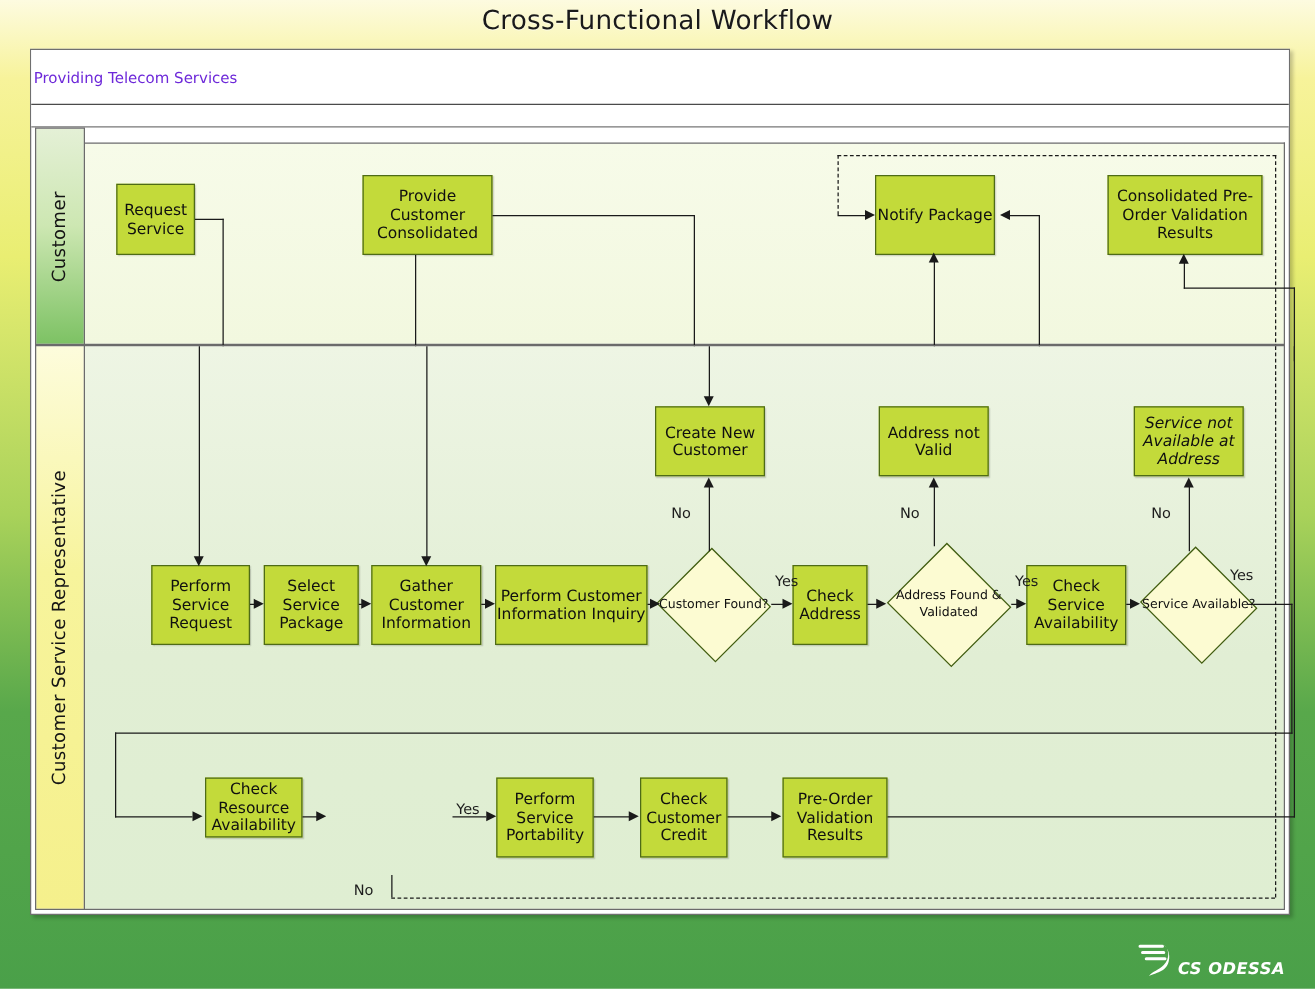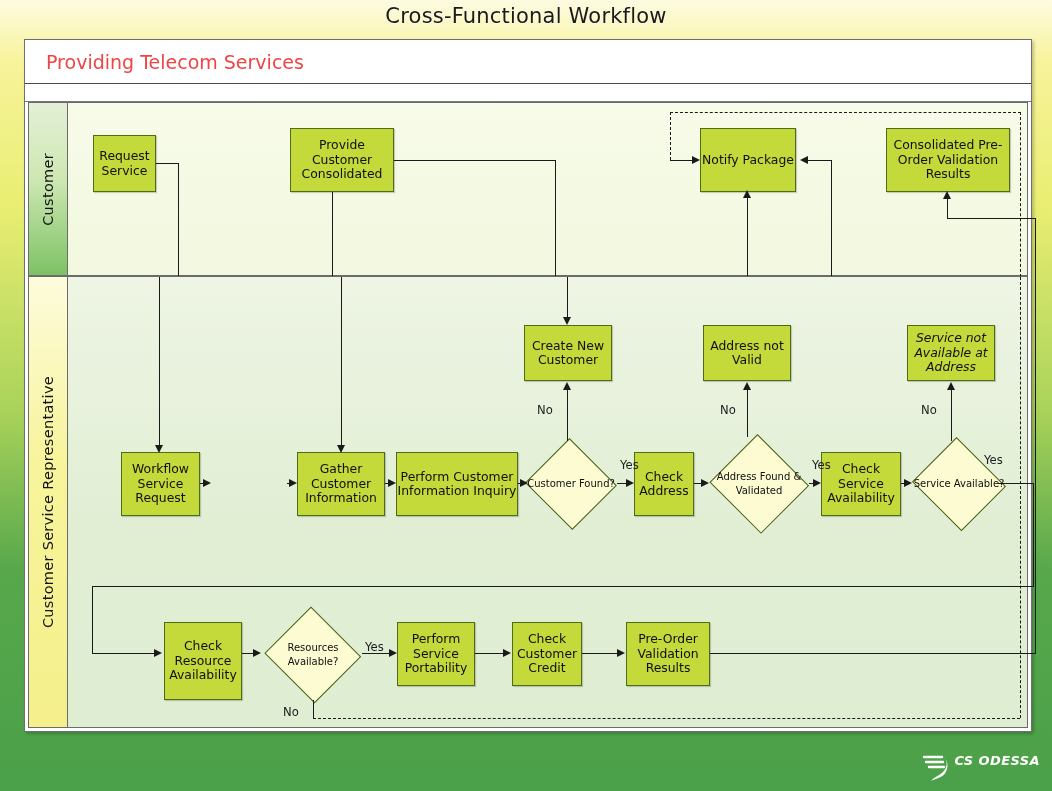--- a/index.html
+++ b/index.html
@@ -21,21 +21,21 @@
   .card{
     position:absolute;left:24px;top:39px;width:1006px;height:691px;
     background:#ffffff;border:1px solid #6f6f6f;
     box-shadow:2px 2px 3px rgba(0,0,0,.22);
   }
   .card-title{
     position:absolute;left:0;top:0;width:1006px;height:43px;
     border-bottom:1px solid #4a4a4a;background:#fff;
     display:flex;align-items:center;
   }
-  .card-title span{padding-left:21px;font-size:19px;color:#ef4444;}
+  .card-title span{padding-left:2px;font-size:12px;color:#6d28d9;}
   .card-sub{
     position:absolute;left:0;top:44px;width:1006px;height:17px;
     border-bottom:1px solid #777;background:#fff;
   }
 
   
   .lanes{position:absolute;left:3px;top:62px;width:1000px;height:626px;}
   .lane{position:absolute;left:0;display:flex;}
   .lane-hdr{
     width:40px;border:1px solid #6b6b6b;box-sizing:border-box;
@@ -45,21 +45,21 @@
     writing-mode:vertical-rl;transform:rotate(180deg);
     font-size:14.5px;color:#141414;white-space:nowrap;letter-spacing:.3px;
   }
   .lane-body{
     flex:1;border:1px solid #6b6b6b;border-left:none;box-sizing:border-box;
     position:relative;
   }
   
   .lane-cust{top:0;width:1000px;height:174px;}
   .lane-cust .lane-hdr{background:linear-gradient(to bottom,#e4f0d6 0%,#cde7b2 45%,#7dc264 100%);}
-  .lane-cust .lane-body{background:linear-gradient(to bottom,#f7fbe9 0%,#f2f8df 100%);}
+  .lane-cust .lane-body{background:linear-gradient(to bottom,#f7fbe9 0%,#f2f8df 100%);margin-top:12px;}
   
   .lane-csr{top:174px;width:1000px;height:452px;}
   .lane-csr .lane-hdr{background:linear-gradient(to bottom,#fdfcdc 0%,#f7f49c 40%,#f5f08c 100%);}
   .lane-csr .lane-body{background:linear-gradient(to bottom,#eef5e4 0%,#e1eed4 55%,#dfeed2 100%);}
 
   
   .node{
     position:absolute;box-sizing:border-box;
     border:1.6px solid #4e6b17;background:#c3da3a;
     display:flex;align-items:center;justify-content:center;text-align:center;
@@ -85,21 +85,21 @@
   .dsh-h{position:absolute;height:0;border-top:1.5px dashed #1a1a1a;}
   .dsh-v{position:absolute;width:0;border-left:1.5px dashed #1a1a1a;}
   .arw{position:absolute;width:0;height:0;}
   .arw-r{border-top:4.5px solid transparent;border-bottom:4.5px solid transparent;border-left:8px solid #1a1a1a;}
   .arw-l{border-top:4.5px solid transparent;border-bottom:4.5px solid transparent;border-right:8px solid #1a1a1a;}
   .arw-u{border-left:4.5px solid transparent;border-right:4.5px solid transparent;border-bottom:8px solid #1a1a1a;}
   .arw-d{border-left:4.5px solid transparent;border-right:4.5px solid transparent;border-top:8px solid #1a1a1a;}
   .lbl{position:absolute;font-size:11.6px;color:#1c1c1c;white-space:nowrap;}
 
   
-  .logo{position:absolute;right:12px;bottom:8px;display:flex;align-items:flex-start;gap:4px;}
+  .logo{position:absolute;right:24px;bottom:8px;display:flex;align-items:flex-end;gap:4px;}
   .logo-txt{font-size:13px;font-weight:bold;color:#fff;font-style:italic;letter-spacing:.4px;}
 </style>
 </head>
 <body>
 
 <div class="stage">
 
   <div class="title">Cross-Functional Workflow</div>
 
   <div class="card">
@@ -162,21 +162,24 @@
         </div>
       </div>
 
       <div class="lane lane-csr">
         <div class="lane-hdr">
           <span>Customer Service Representative</span>
         </div>
         <div class="lane-body">
 
           <div class="node" style="left:53px;top:175px;width:79px;height:64px;">
-            <span>Workflow Service Request</span>
+            <span>Perform Service Request</span>
+          </div>
+          <div class="node" style="left:143px;top:175px;width:76px;height:64px;">
+            <span>Select Service Package</span>
           </div>
           <div class="node" style="left:328px;top:175px;width:122px;height:64px;">
             <span>Perform Customer Information Inquiry</span>
           </div>
           <div class="node" style="left:229px;top:175px;width:88px;height:64px;">
             <span>Gather Customer Information</span>
           </div>
 
           <div class="dec" style="left:457px;top:164px;width:92px;height:86px;">
             <div class="dshape"></div>
@@ -204,28 +207,24 @@
           <div class="node" style="left:456px;top:48px;width:88px;height:56px;">
             <span>Create New Customer</span>
           </div>
           <div class="node" style="left:635px;top:48px;width:88px;height:56px;">
             <span>Address not Valid</span>
           </div>
           <div class="node" style="left:839px;top:48px;width:88px;height:56px;font-style:italic;">
             <span>Service not Available at Address</span>
           </div>
 
-          <div class="node" style="left:96px;top:345px;width:78px;height:78px;">
+          <div class="node" style="left:96px;top:345px;width:78px;height:48px;">
             <span>Check Resource Availability</span>
           </div>
 
-          <div class="dec" style="left:196px;top:333px;width:98px;height:90px;">
-            <div class="dshape"></div>
-            <div class="dtxt">Resources Available?</div>
-          </div>
 
           <div class="node" style="left:329px;top:345px;width:78px;height:64px;">
             <span>Perform Service Portability</span>
           </div>
           <div class="node" style="left:444px;top:345px;width:70px;height:64px;">
             <span>Check Customer Credit</span>
           </div>
           <div class="node" style="left:558px;top:345px;width:84px;height:64px;">
             <span>Pre-Order Validation Results</span>
           </div>

